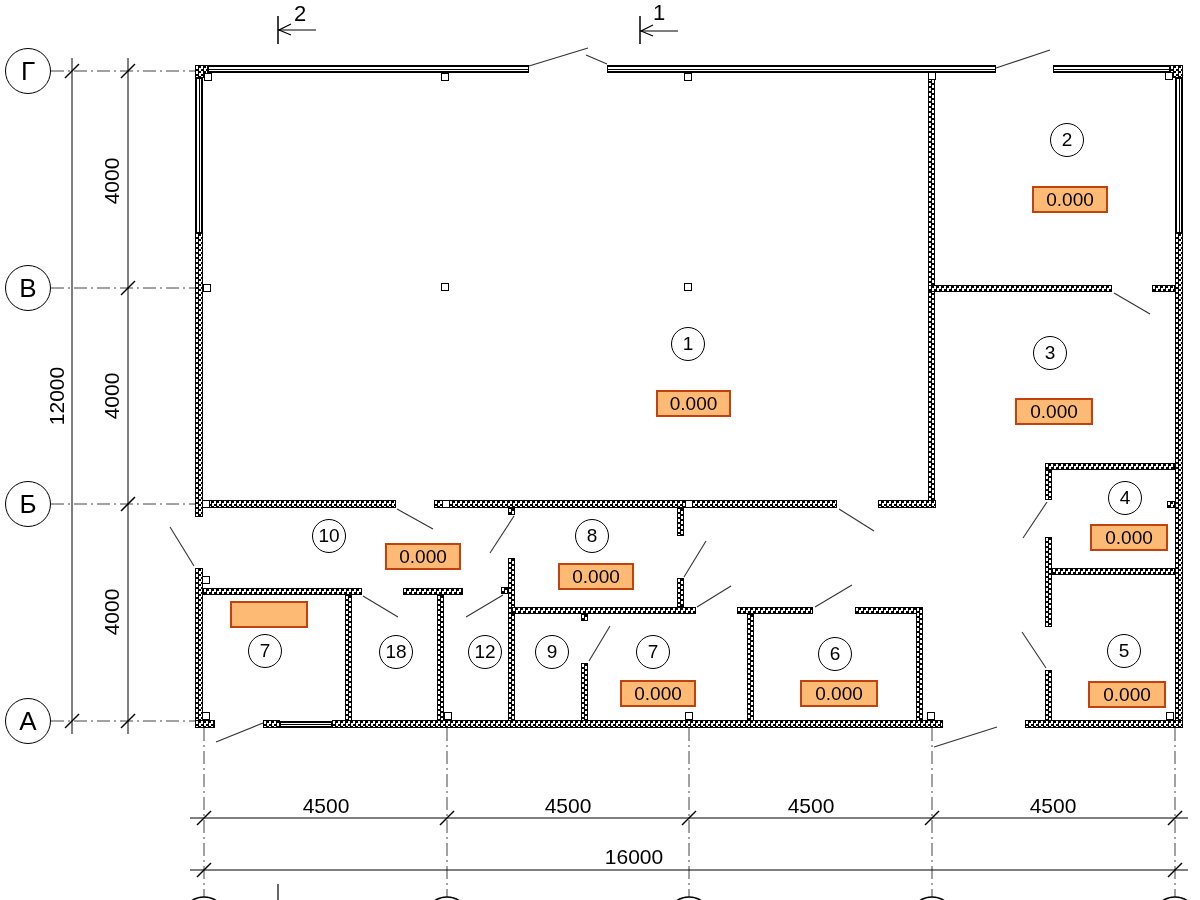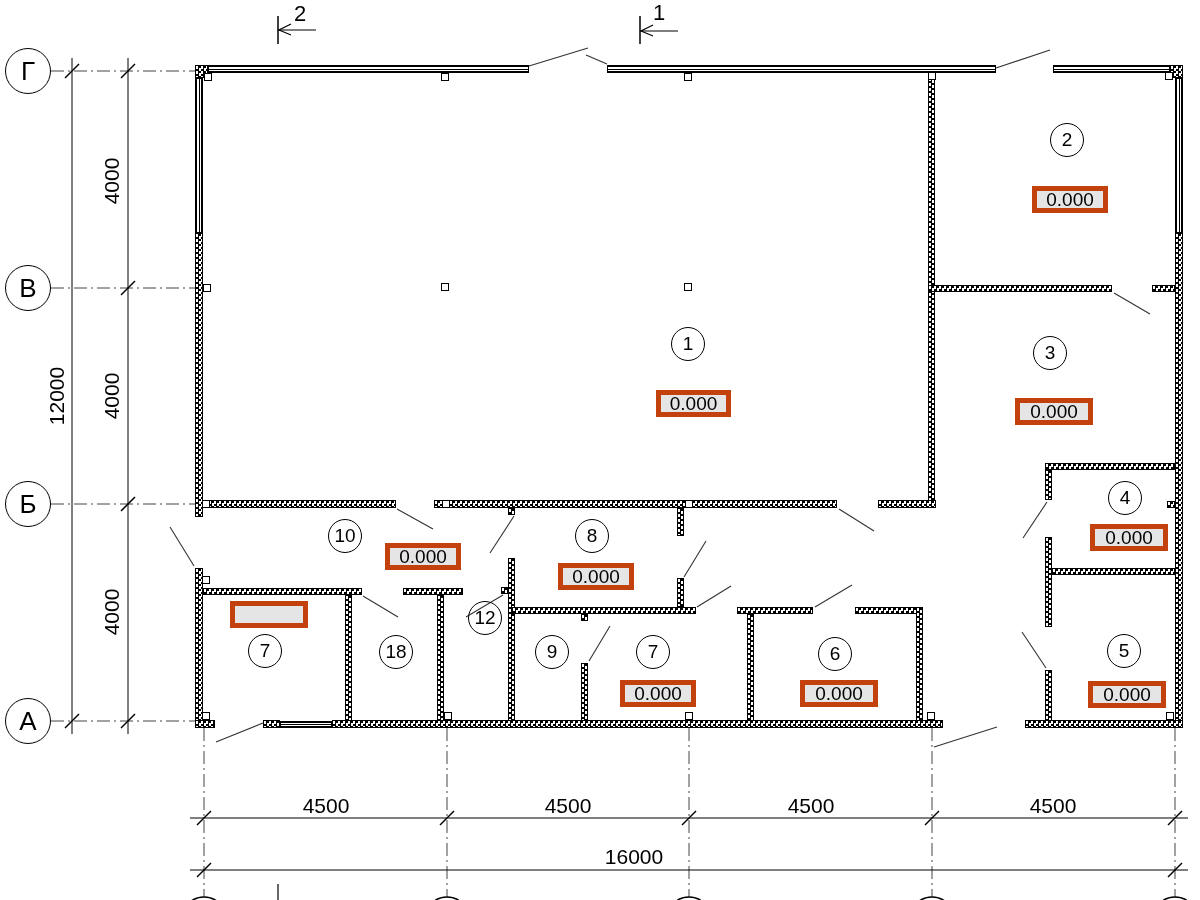--- a/index.html
+++ b/index.html
@@ -12,22 +12,22 @@
           background-repeat:no-repeat; background-position:center; }
   .win.h { border-top-width:2px; border-bottom-width:2px;
            background-image:linear-gradient(#000,#000); background-size:100% 1px; }
   .win.v { border-left-width:2px; border-right-width:2px;
            background-image:linear-gradient(#000,#000); background-size:1px 100%; }
   .marker { position:absolute; width:8px; height:8px; box-sizing:border-box;
             border:1.4px solid #000; background:#fff; }
   .room-circle { position:absolute; width:34px; height:34px; box-sizing:border-box;
                  border:1.6px solid #000; border-radius:50%; display:flex; align-items:center;
                  justify-content:center; font-size:19px; background:transparent; }
-  .elev-box { position:absolute; height:27px; box-sizing:border-box; border:5px solid #c2410c;
-              background:#e5e5e5; display:flex; align-items:center; justify-content:center;
+  .elev-box { position:absolute; height:27px; box-sizing:border-box; border:2px solid #c2410c;
+              background:#fdba74; display:flex; align-items:center; justify-content:center;
               font-size:19px; }
   .axis-circle { position:absolute; width:46px; height:46px; box-sizing:border-box;
                  border:1.6px solid #000; border-radius:50%; display:flex; align-items:center;
                  justify-content:center; font-size:26px; background:#fff; }
   .dim { position:absolute; font-size:21px; white-space:nowrap;
          transform:translate(-50%,-50%); }
   .dim.rot { transform:translate(-50%,-50%) rotate(-90deg); }
   .section-label { position:absolute; font-size:22px; transform:translate(-50%,-50%); }
   svg.lines { position:absolute; left:0; top:0; }
 </style>
@@ -183,23 +183,23 @@
 
   <div class="room-circle" style="left:671px;top:327px">1</div>
   <div class="room-circle" style="left:1050px;top:123px">2</div>
   <div class="room-circle" style="left:1033px;top:336px">3</div>
   <div class="room-circle" style="left:1108px;top:481px">4</div>
   <div class="room-circle" style="left:1107px;top:634px">5</div>
   <div class="room-circle" style="left:818px;top:637px">6</div>
   <div class="room-circle" style="left:636px;top:635px">7</div>
   <div class="room-circle" style="left:575px;top:519px">8</div>
   <div class="room-circle" style="left:535px;top:635px">9</div>
-  <div class="room-circle" style="left:328px;top:519px">10</div>
+  <div class="room-circle" style="left:312px;top:519px">10</div>
   <div class="room-circle" style="left:379px;top:635px">18</div>
-  <div class="room-circle" style="left:468px;top:601px">12</div>
+  <div class="room-circle" style="left:468px;top:635px">12</div>
   <div class="room-circle" style="left:248px;top:634px">7</div>
 
   <div class="elev-box" style="left:656px;top:390px;width:75px">0.000</div>
   <div class="elev-box" style="left:1032px;top:186px;width:76px">0.000</div>
   <div class="elev-box" style="left:1015px;top:398px;width:78px">0.000</div>
   <div class="elev-box" style="left:1090px;top:524px;width:78px">0.000</div>
   <div class="elev-box" style="left:1088px;top:681px;width:78px">0.000</div>
   <div class="elev-box" style="left:800px;top:680px;width:78px">0.000</div>
   <div class="elev-box" style="left:620px;top:680px;width:76px">0.000</div>
   <div class="elev-box" style="left:558px;top:563px;width:76px">0.000</div>

